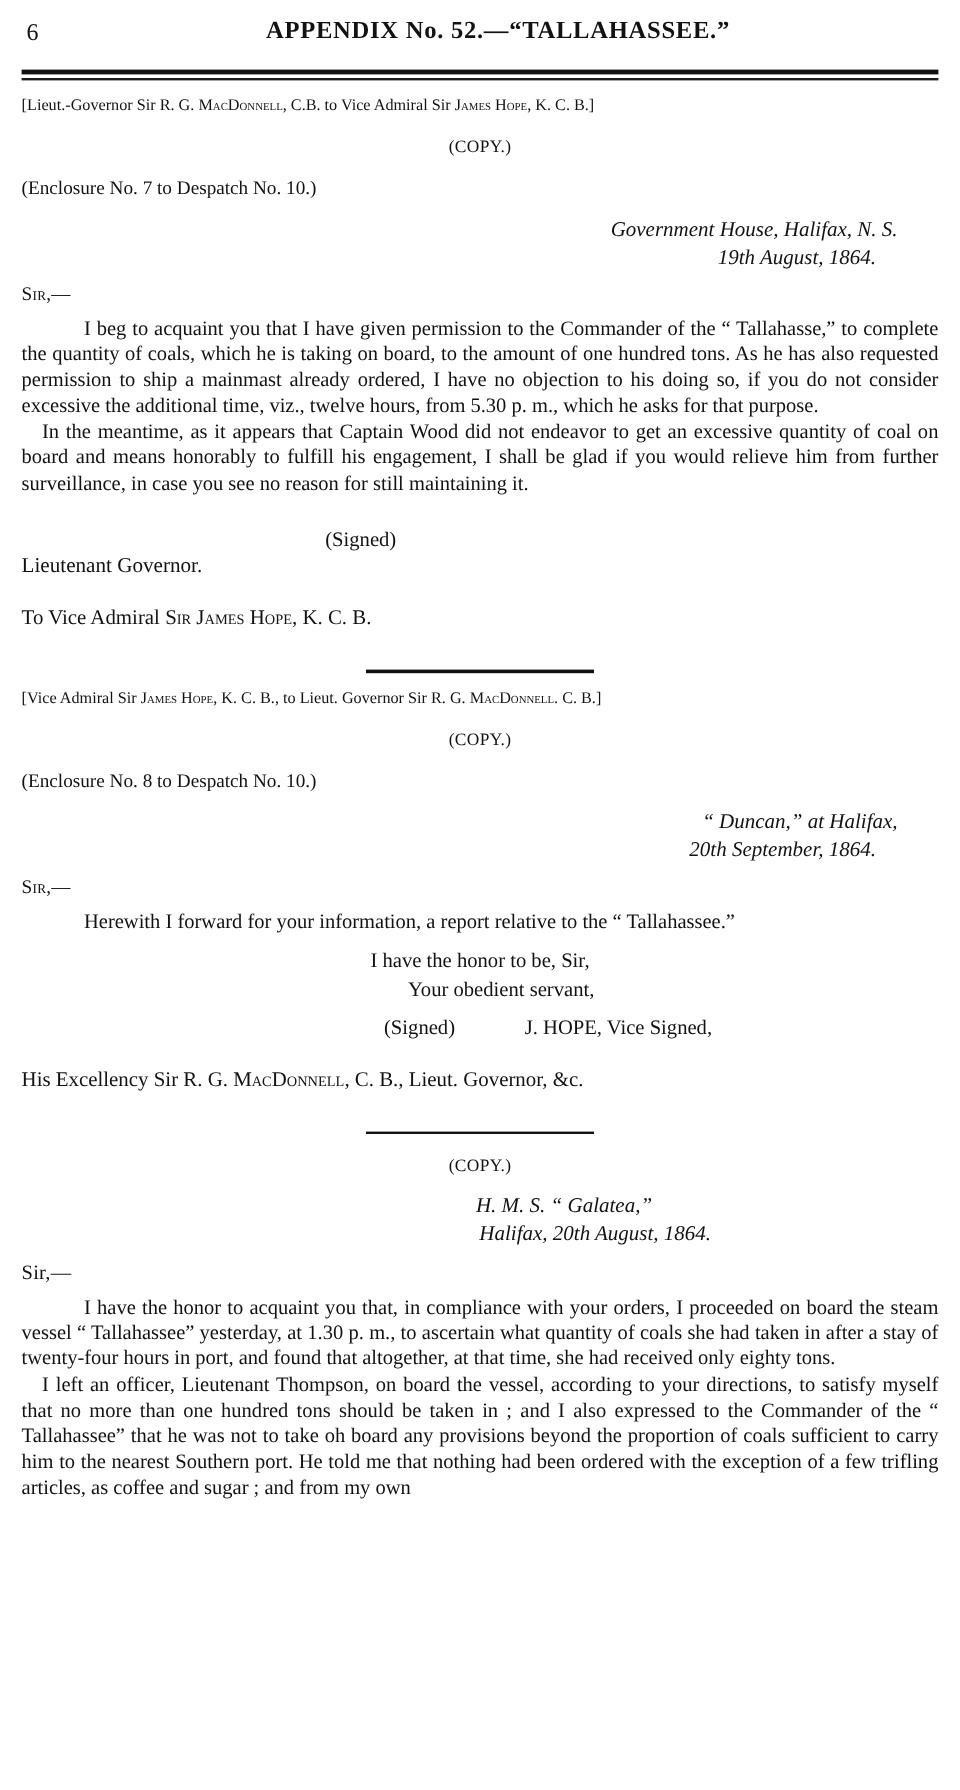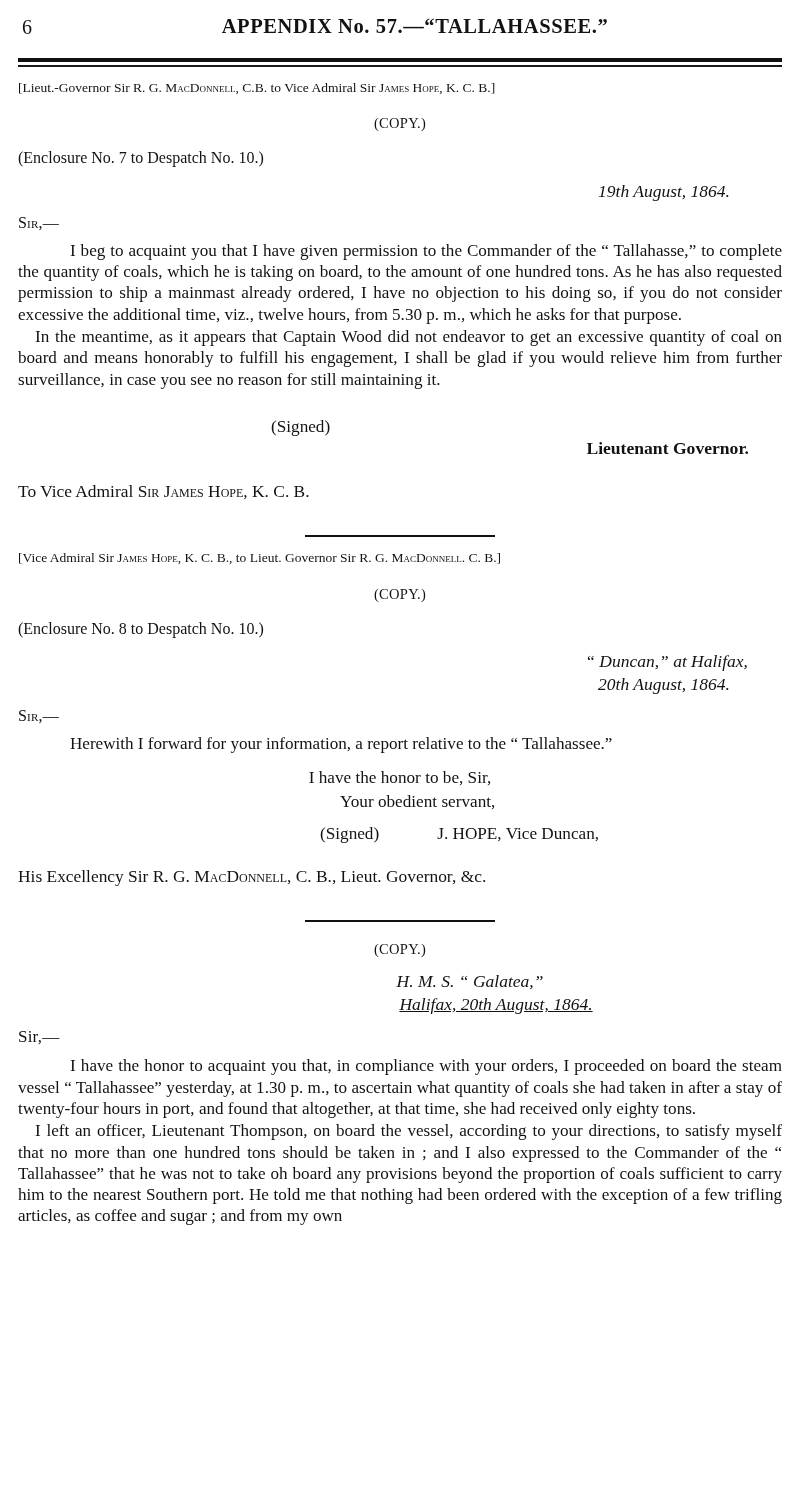--- a/index.html
+++ b/index.html
@@ -143,24 +143,23 @@
   .signature-row .signed {
     padding-left: 253px;
   }
   .signature-row .signame {
     padding-left: 60px;
     font-size: 20px;
     letter-spacing: 0.3px;
   }
   .sig-title {
     font-size: 17.6px;
-    text-align: right;
+    text-align: left;
     padding-right: 33px;
     margin-top: 1px;
-    font-weight: bold;
   }
   .addressee {
     font-size: 17.4px;
     margin-top: 22px;
   }
 
   .sep-rule {
     width: 190px;
     height: 2.6px;
     background: #111;
@@ -178,44 +177,44 @@
     font-style: italic;
     font-size: 17.5px;
     text-align: center;
     line-height: 1.32;
     margin-top: 12px;
     padding-left: 140px;
   }
   .shipline .l2 {
     display: block;
     padding-left: 52px;
-    text-decoration: underline;
   }
 </style>
 </head>
 <body>
 
 <div class="page">
 
   <div class="runhead">
     <div class="folio">6</div>
-    <div class="runtitle">APPENDIX No. 57.—“TALLAHASSEE.”</div>
+    <div class="runtitle">APPENDIX No. 52.—“TALLAHASSEE.”</div>
   </div>
   <div class="rule-double"></div>
 
   <div class="body">
 
     <div>
       <div class="attribution"><span>[Lieut.-Governor Sir R. G. </span><span class="sc">MacDonnell</span><span>, C.B.  to Vice Admiral Sir </span><span class="sc">James Hope</span><span>, K. C. B.]</span></div>
 
       <div class="copy-line">(COPY.)</div>
 
       <div class="enclosure">(Enclosure No. 7 to Despatch No. 10.)</div>
 
       <div class="dateline">
+        <span>Government  House, Halifax, N. S.</span>
         <span class="l2">19th August, 1864.</span>
       </div>
 
       <div class="salutation">Sir,—</div>
 
       <p class="para indent">I beg to acquaint you that I have given permission to the Commander of the “ Tallahasse,” to complete the quantity of coals, which he is taking on board, to the amount of one hundred tons.   As he has also requested  permission to ship a mainmast already ordered, I  have  no  objection  to  his  doing  so, if  you do not consider excessive the additional time, viz., twelve hours, from 5.30 p. m., which he asks for that purpose.</p>
       <p class="para indent-sm tight">In the meantime, as  it appears  that  Captain  Wood  did not endeavor  to  get an excessive quantity of coal on board and means honorably to fulfill his engagement, I shall be glad if  you  would  relieve him from further surveillance, in case you see no reason for still maintaining it.</p>
 
 
       <div class="signature-row">
@@ -230,31 +229,31 @@
 
     <div>
       <div class="attribution"><span>[Vice Admiral  Sir </span><span class="sc">James Hope</span><span>, K. C. B., to  Lieut. Governor  Sir  R. G. </span><span class="sc">MacDonnell</span><span>. C. B.]</span></div>
 
       <div class="copy-line">(COPY.)</div>
 
       <div class="enclosure">(Enclosure No. 8 to Despatch No. 10.)</div>
 
       <div class="dateline">
         <span>“ Duncan,” at Halifax,</span>
-        <span class="l2">20th August, 1864.</span>
+        <span class="l2">20th September, 1864.</span>
       </div>
 
       <div class="salutation">Sir,—</div>
 
       <p class="para indent">Herewith I forward  for your information, a report  relative  to  the “ Tallahassee.”</p>
 
       <div class="closing">I have the honor to be, Sir,</div>
       <div class="closing c2">Your obedient servant,</div>
 
-      <div class="sig-inline"><span>(Signed)</span><span class="nm">J. HOPE, Vice Duncan,</span></div>
+      <div class="sig-inline"><span>(Signed)</span><span class="nm">J. HOPE, Vice Signed,</span></div>
 
       <div class="addressee"><span>His Excellency Sir R. G. </span><span class="sc">MacDonnell</span><span>, C. B., Lieut. Governor, &amp;c.</span></div>
     </div>
 
     <div class="sep-rule"></div>
 
     <div>
       <div class="copy-line">(COPY.)</div>
 
       <div class="shipline">

